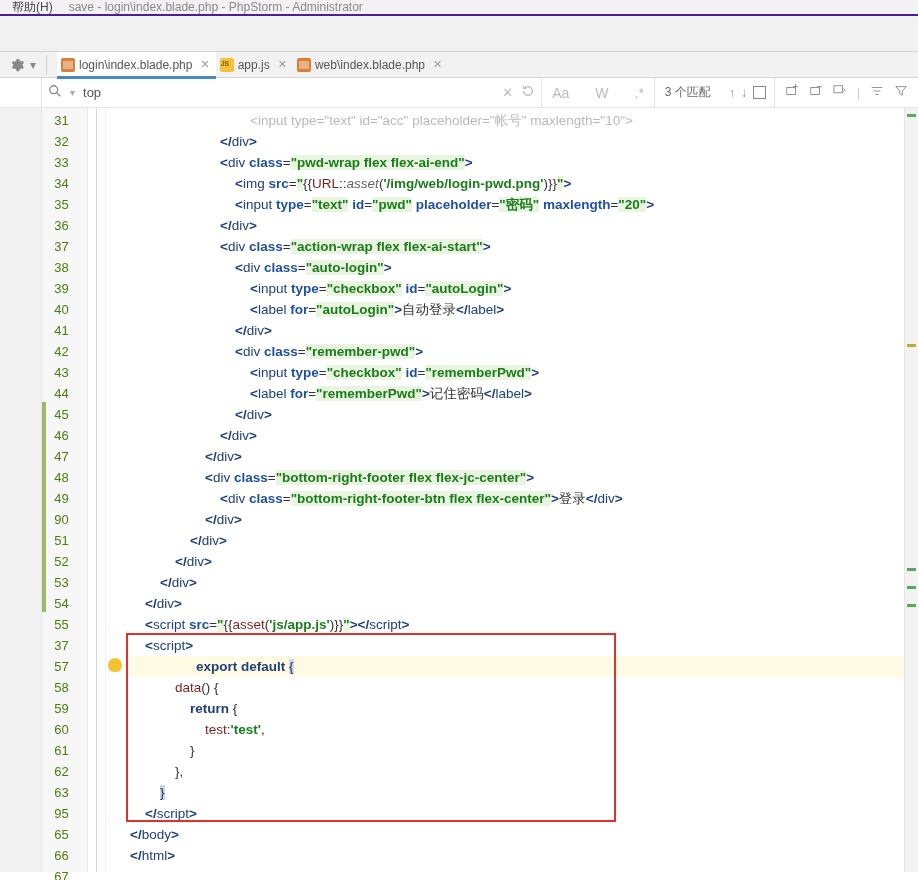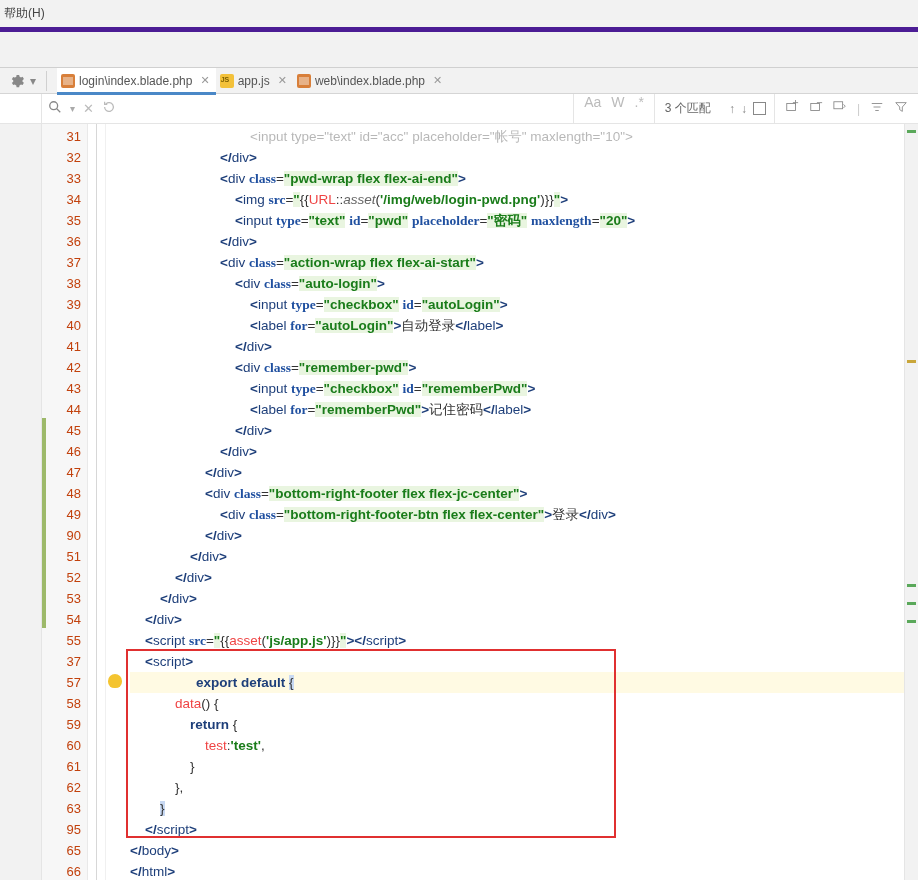--- a/index.html
+++ b/index.html
@@ -1,19 +1,19 @@
 <!DOCTYPE html>
 <html><head>
 <meta charset="utf-8">
 <style>
 * { margin:0; padding:0; box-sizing:border-box; font-family:"Microsoft YaHei",Arial,sans-serif; }
 body { background:#fff; font-size:12px; color:#333; width:918px; height:880px; overflow:hidden; }
 
 
-.titlebar { height:32px; display:flex; align-items:center; padding:0 4px; background:#f2f2f2; border-bottom:5px solid #4c1d95; }
+.titlebar { height:16px; display:flex; align-items:center; padding:0 12px; background:#f2f2f2; border-bottom:2px solid #4c1d95; }
 .menu-item { margin-right:16px; color:#444; }
 .title-text { color:#888; }
 
 
 .spacer-band { height:36px; background:#f2f2f2; border-bottom:1px solid #d0d0d0; }
 
 
 .tabrow { height:26px; display:flex; align-items:center; background:#f2f2f2; border-bottom:1px solid #d5d5d5; padding-left:8px; }
 .gear-btn { width:18px; height:18px; display:flex; align-items:center; justify-content:center; margin-right:4px; color:#888; }
 .tab-sep { width:1px; height:20px; background:#d0d0d0; margin:0 10px; }
@@ -30,70 +30,71 @@
 .fileicon.js::after{content:"JS";position:absolute;font-size:7px;font-weight:bold;color:#7a5e00;left:1px;top:2px;}
 
 
 .findrow { height:30px; display:flex; align-items:center; border-bottom:1px solid #e5e5e5; }
 .findrow-left { width:42px; border-right:1px solid #e5e5e5; height:100%; }
 .find-box { display:flex; align-items:center; flex:1; padding:0 6px; gap:8px; border-right:1px solid #e5e5e5; height:100%; }
 .find-box .magnifier { color:#888; }
 .find-input { flex:1; border:none; outline:none; font-size:13px; color:#555; background:transparent; }
 .find-box .clear { color:#bbb; font-size:13px; }
 .find-box .refresh { color:#bbb; }
-.match-opts { display:flex; gap:10px; padding:0 10px; color:#bbb; font-size:14px; height:100%; border-right:1px solid #e5e5e5; }
+.match-opts { display:flex; align-items:center; gap:26px; padding:0 10px; color:#bbb; font-size:14px; height:100%; border-right:1px solid #e5e5e5; }
 .match-opts span { font-family:"Segoe UI",sans-serif; }
 .hit-count { padding:0 10px; color:#666; white-space:nowrap; }
 .nav-arrows { display:flex; align-items:center; gap:6px; padding:0 8px; color:#888; }
 .right-tools { display:flex; align-items:center; gap:10px; padding:0 10px; color:#888; border-left:1px solid #e5e5e5; height:100%; margin-left:auto;}
 .icon-sq { width:13px; height:13px; border:1px solid #888; }
 
 
 .editor-wrap { display:flex; height:calc(880px - 24px - 36px - 26px - 30px); }
 .left-stub { width:42px; background:#f2f2f2; border-right:1px solid #e5e5e5; display:flex; flex-direction:column; }
-.gutter { width:46px; background:#f7f7f7; border-right:1px solid #e9e9e9; text-align:right; padding:2px 6px 0 0; font-family:Consolas,monospace; font-size:13px; color:#c2410c; line-height:21px; position:relative;}
+.gutter { width:46px; background:#f7f7f7; border-right:1px solid #e9e9e9; text-align:center; padding:2px 6px 0 0; font-family:Consolas,monospace; font-size:13px; color:#4d7c0f; line-height:21px; position:relative;}
 .fold-col { width:18px; background:#fff; border-right:1px solid #f0f0f0; position:relative; }
 .fold-col .fold-line { position:absolute; left:8px; top:0; bottom:0; width:1px; background:#d7d7d7; }
 .bulb-col { width:20px; background:#fff; position:relative; }
 .bulb { position:absolute; left:2px; width:14px; height:14px; background:#f4c430; border-radius:50% 50% 45% 45%; }
 
 .code { flex:1; background:#fff; font-family:Consolas,"Courier New",monospace; font-size:13.5px; line-height:21px; padding:2px 0 0 4px; white-space:pre; position:relative; }
 .code .ln { height:21px; }
 .hl-line { background:#fffae3;padding-left:36px; }
 .sel { background:#c7d8f2; }
 
 .right-scroll { width:14px; background:#f2f2f2; border-left:1px solid #e5e5e5; position:relative;}
 .marker { position:absolute; left:2px; right:2px; height:3px; }
 .marker.g { background:#5aa85a; }
 .marker.y { background:#c9a63a; }
 
 
 .tag { color:#1e3f7a; font-weight:bold; }
 .tagname { color:#1e3f7a; font-weight:normal; }
-.attr { color:#2050a0; font-weight:bold;font-family:Liberation Serif, serif; }
+.attr { color:#2050a0; font-weight:bold; }
 .op   { color:#333; }
 .str  { color:#1a7c1a; font-weight:bold; }
 .str-bg { background:#e9f5e0; }
 .kw   { color:#1e3f7a; font-weight:bold; }
-.fn   { color:#ef4444; }
+.fn   { color:#7f1d1d; }
 .blade{ color:#333; }
 .it   { font-style:italic; color:#666; }
 
 
 .red-box { position:absolute; border:2px solid #e03030; pointer-events:none; }
 
 
 .change-bar { position:absolute; left:0; width:4px; background:#9db96a; }
 
 </style>
 </head>
 <body>
 
 <div class="titlebar">
   <span class="menu-item">帮助(H)</span>
+  <span class="title-text">save - login\index.blade.php - PhpStorm - Administrator</span>
 </div>
 
 <div class="spacer-band"></div>
 
 <div class="tabrow">
   <div class="gear-btn">
     <svg width="14" height="14" viewBox="0 0 16 16">
         <path fill="#888" d="M8 10.5A2.5 2.5 0 1 0 8 5.5a2.5 2.5 0 0 0 0 5zm6.4-2.5a6.6 6.6 0 0 0-.1-1l1.6-1.2-1.5-2.6-1.9.7a6 6 0 0 0-1.7-1L10.5 1h-3l-.3 2a6 6 0 0 0-1.7 1l-1.9-.7L2.1 5.9 3.7 7a6.6 6.6 0 0 0 0 2L2.1 10.1l1.5 2.6 1.9-.7a6 6 0 0 0 1.7 1l.3 2h3l.3-2a6 6 0 0 0 1.7-1l1.9.7 1.5-2.6-1.6-1.2c.05-.33.1-.66.1-1z"></path>
       </svg>
   </div>
@@ -121,20 +122,21 @@
 <div class="findrow">
   <div class="findrow-left"></div>
   <div class="find-box">
     <span class="magnifier">
       <svg width="14" height="14" viewBox="0 0 16 16">
           <circle cx="6.5" cy="6.5" r="4.5" fill="none" stroke="#888" stroke-width="1.5"></circle>
           <line x1="10" y1="10" x2="14" y2="14" stroke="#888" stroke-width="1.5"></line>
         </svg>
     </span>
     <span style="color:#aaa;font-size:10px;">▾</span>
+    <input class="find-input" value="top" style="">
     <span class="clear">✕</span>
     <span class="refresh">
       <svg width="14" height="14" viewBox="0 0 16 16">
           <path fill="none" stroke="#bbb" stroke-width="1.4" d="M3 8a5 5 0 1 0 1.5-3.5M3 2v3h3"></path>
         </svg>
     </span>
   </div>
   <div class="match-opts">
     <span>Aa</span>
     <span>W</span>

